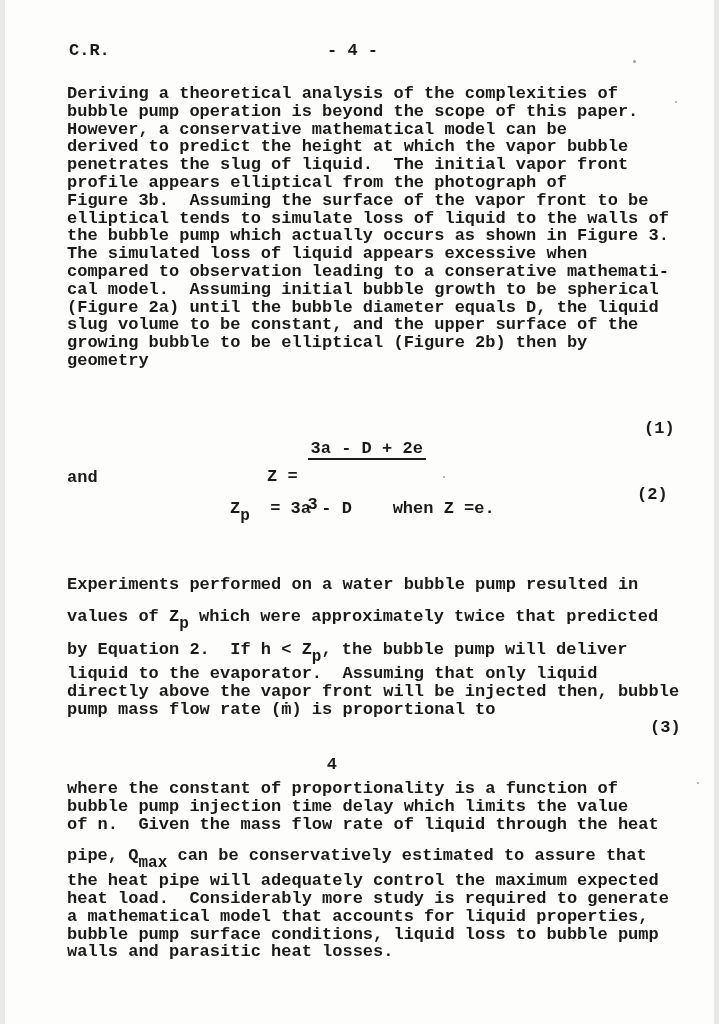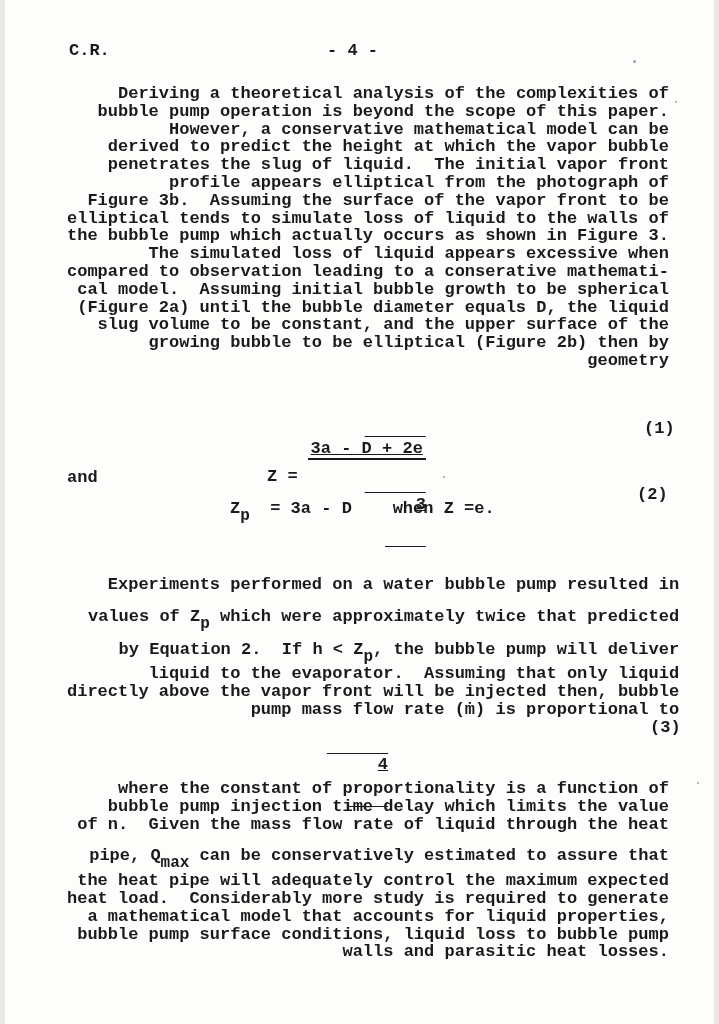--- a/index.html
+++ b/index.html
@@ -10,37 +10,37 @@
     margin: 0 auto;
     background: #fdfdfc;
     color: #1a1a1a;
     font-family: "Liberation Mono", "DejaVu Sans Mono", monospace;
     font-size: 17px;
     line-height: 17.8px;
     font-weight: 700;
     overflow: hidden;
   }
   .abs { position: absolute; white-space: pre; }
-  .para { position: absolute; white-space: pre; text-align: right; }
+  .para { position: absolute; white-space: pre; }
   .line { white-space: pre; }
   
   .line:has(.sub) { margin-top: 14px; margin-bottom: 6px; }
   .sub { position: relative; top: 7px; font-size: 16px; }
   .sup { position: relative; top: -7px; font-size: 16px; }
 
   .eq { position: absolute; white-space: pre; }
   #eq1 { left: 262px; top: 404px; display: flex; align-items: center; gap: 10px; }
   #eq2 { left: 225px; top: 486px; }
   #eq3 { left: 281px; top: 703px; }
   .eq-label { position: absolute; white-space: pre; }
   #eq1-label { left: 639px; top: 420px; }
   #eq2-label { left: 632px; top: 486px; }
   #eq3-label { left: 645px; top: 719px; }
 
-  .frac { display: inline-block; text-align: right; vertical-align: middle; text-decoration: underline; }
+  .frac { display: inline-block; text-align: left; vertical-align: middle; }
   .frac .num { display: block; border-bottom: 2px solid #1a1a1a; padding: 0 3px 1px 3px; }
   .frac .num.wide-bar { padding: 0 17px 1px 3px; }
   .frac .den { display: block; }
 
   #header-initials { left: 64px; top: 42px; }
   #page-number { left: 322px; top: 42px; }
   #para1 { left: 62px; top: 85px; }
   #connector { left: 62px; top: 469px; }
   #para2 { left: 62px; top: 576px; }
   #para3 { left: 62px; top: 780px; }

